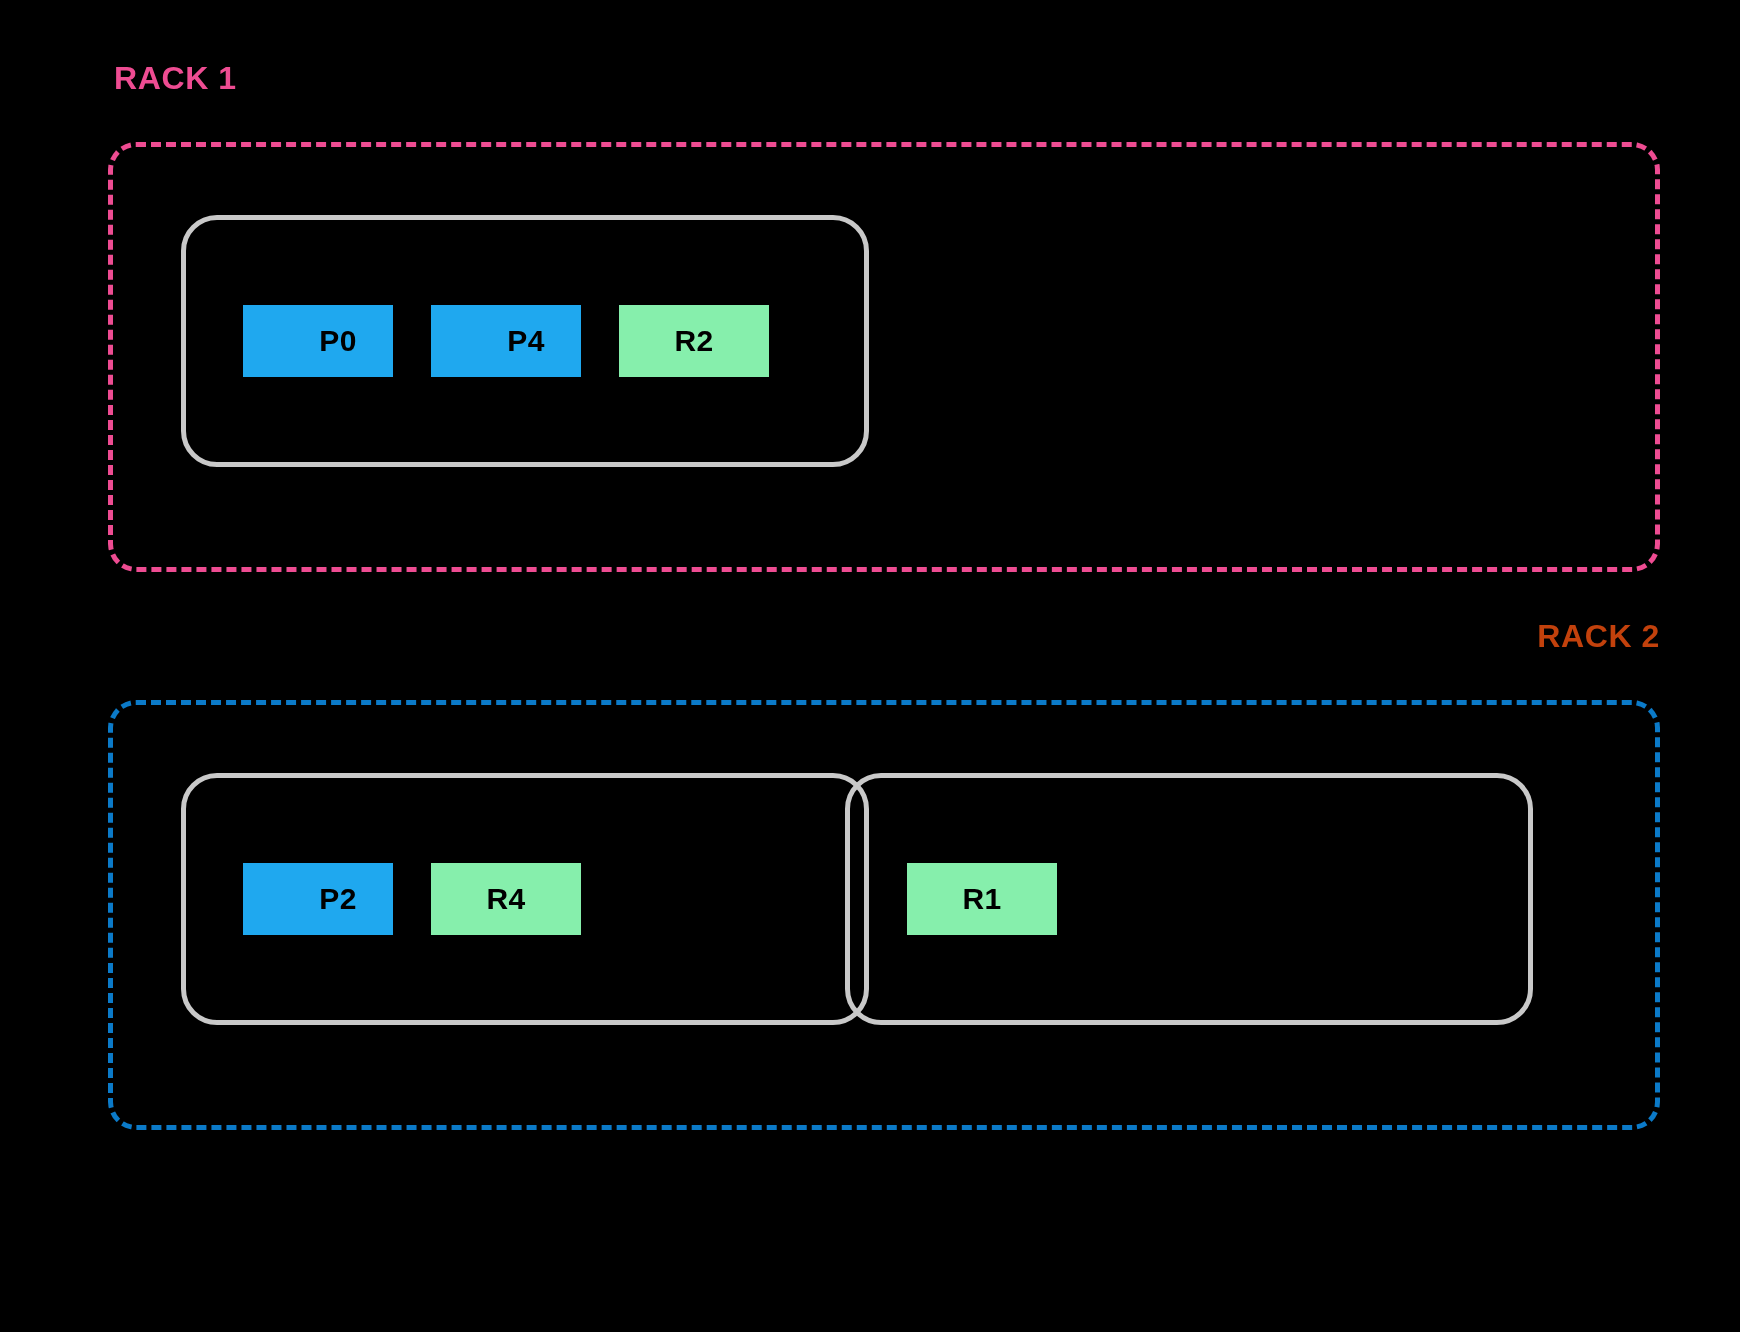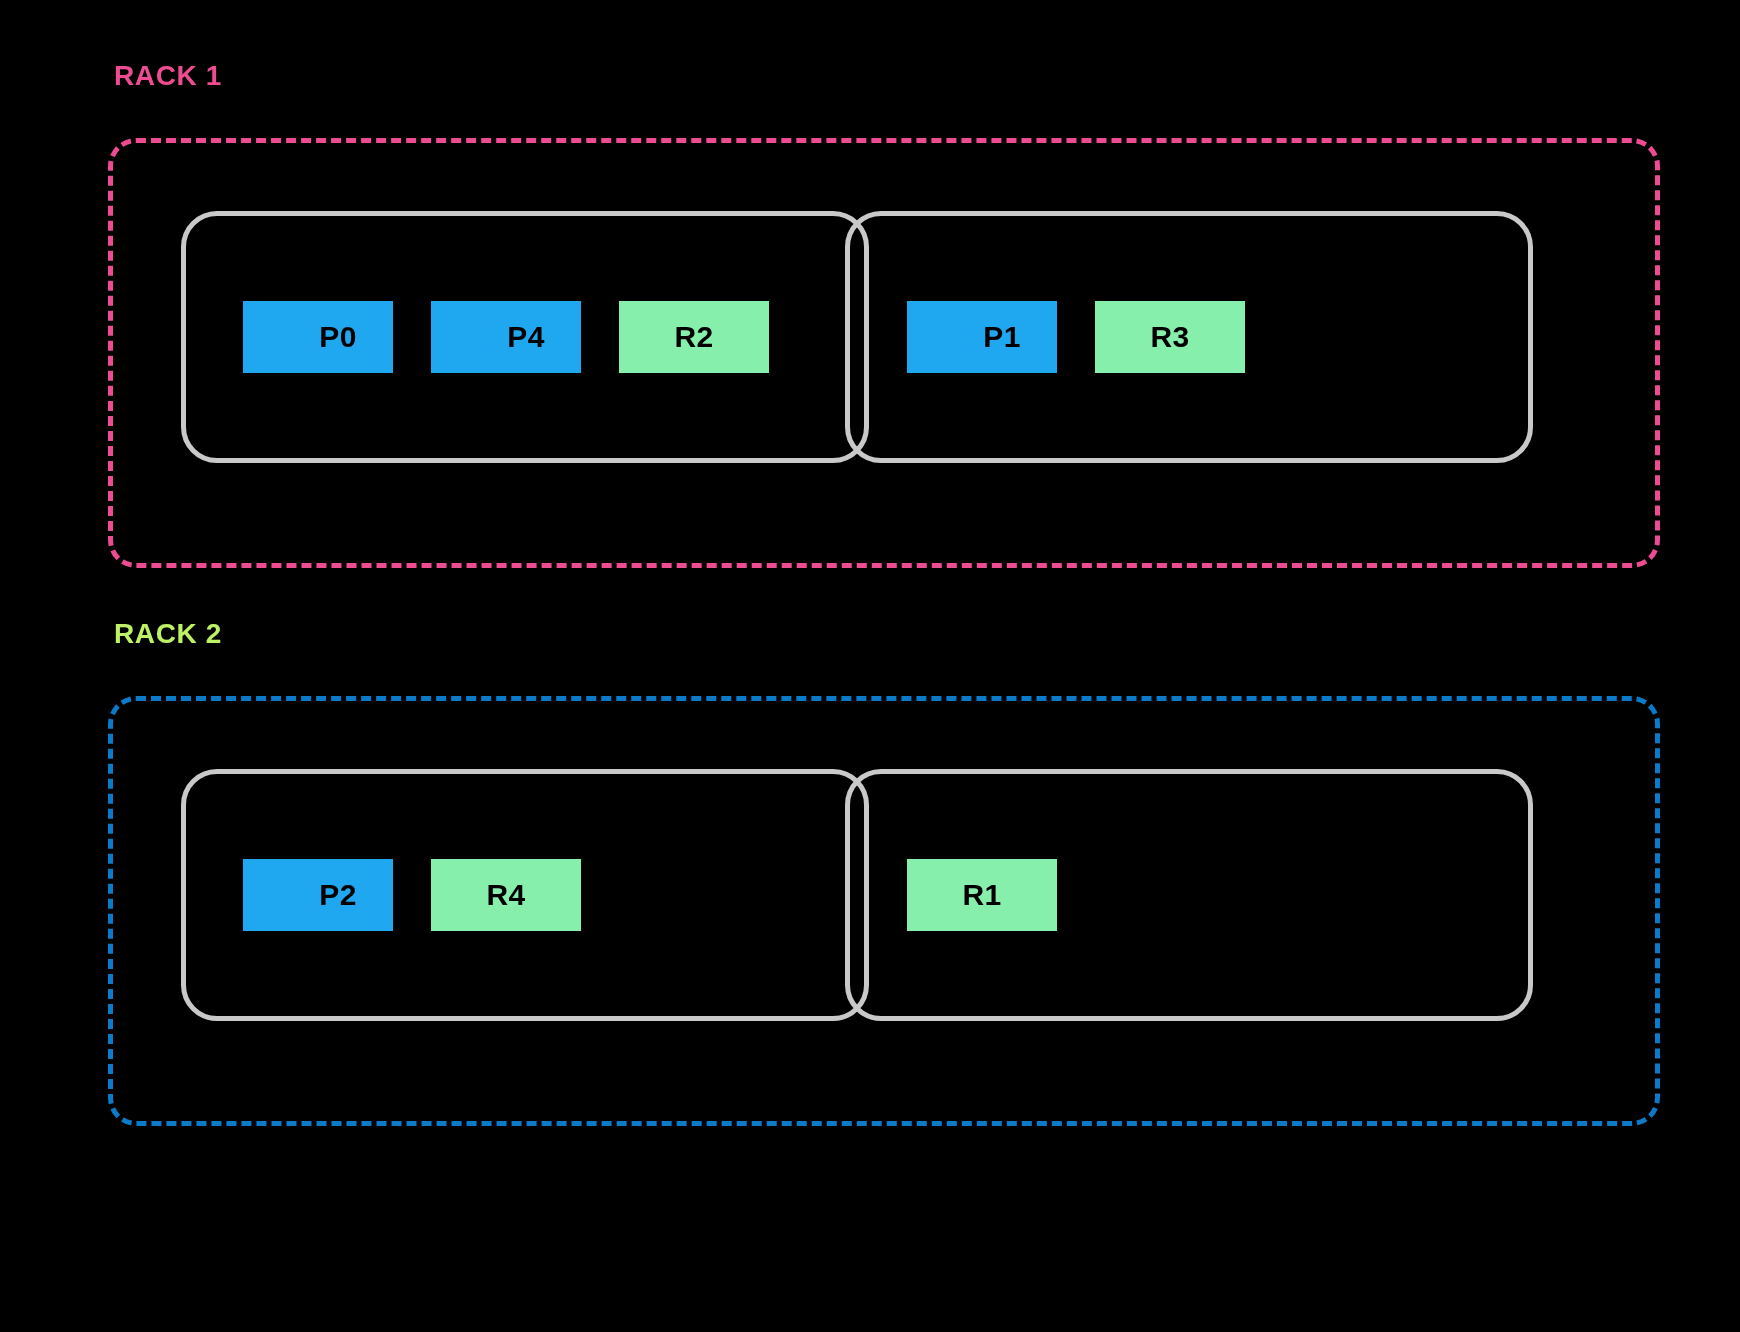--- a/index.html
+++ b/index.html
@@ -25,29 +25,29 @@
   
   .rack-group {
     position: absolute;
     left: 108px;
     width: 1552px;
   }
   #rack-group-1 { top: 62px; }
   #rack-group-2 { top: 620px; }
 
   .rack-label {
-    font-size: 28px;
+    font-size: 32px;
     font-weight: 700;
     letter-spacing: 0.6px;
     line-height: 1;
     margin: 0 0 48px 6px;
     white-space: nowrap;
   }
   #rack-label-1 { color: #EE4C92; }
-  #rack-label-2 { color: #bef264; }
+  #rack-label-2 { color: #c2410c; text-align: right; }
 
   
   .rack-boundary {
     position: relative;
     width: 1552px;
     height: 430px;
     border-width: 5px;
     border-style: dashed;
     border-radius: 28px;
     box-sizing: border-box;
@@ -102,26 +102,20 @@
     <div class="rack-boundary" id="rack-boundary-1">
 
       <div class="node node-left">
         <div class="chip-row">
           <div class="chip chip-partition">P0</div>
           <div class="chip chip-partition">P4</div>
           <div class="chip chip-replica">R2</div>
         </div>
       </div>
 
-      <div class="node node-right">
-        <div class="chip-row">
-          <div class="chip chip-partition">P1</div>
-          <div class="chip chip-replica">R3</div>
-        </div>
-      </div>
 
     </div>
   </div>
 
   <div class="rack-group" id="rack-group-2">
     <div class="rack-label" id="rack-label-2">RACK 2</div>
 
     <div class="rack-boundary" id="rack-boundary-2">
 
       <div class="node node-left">

